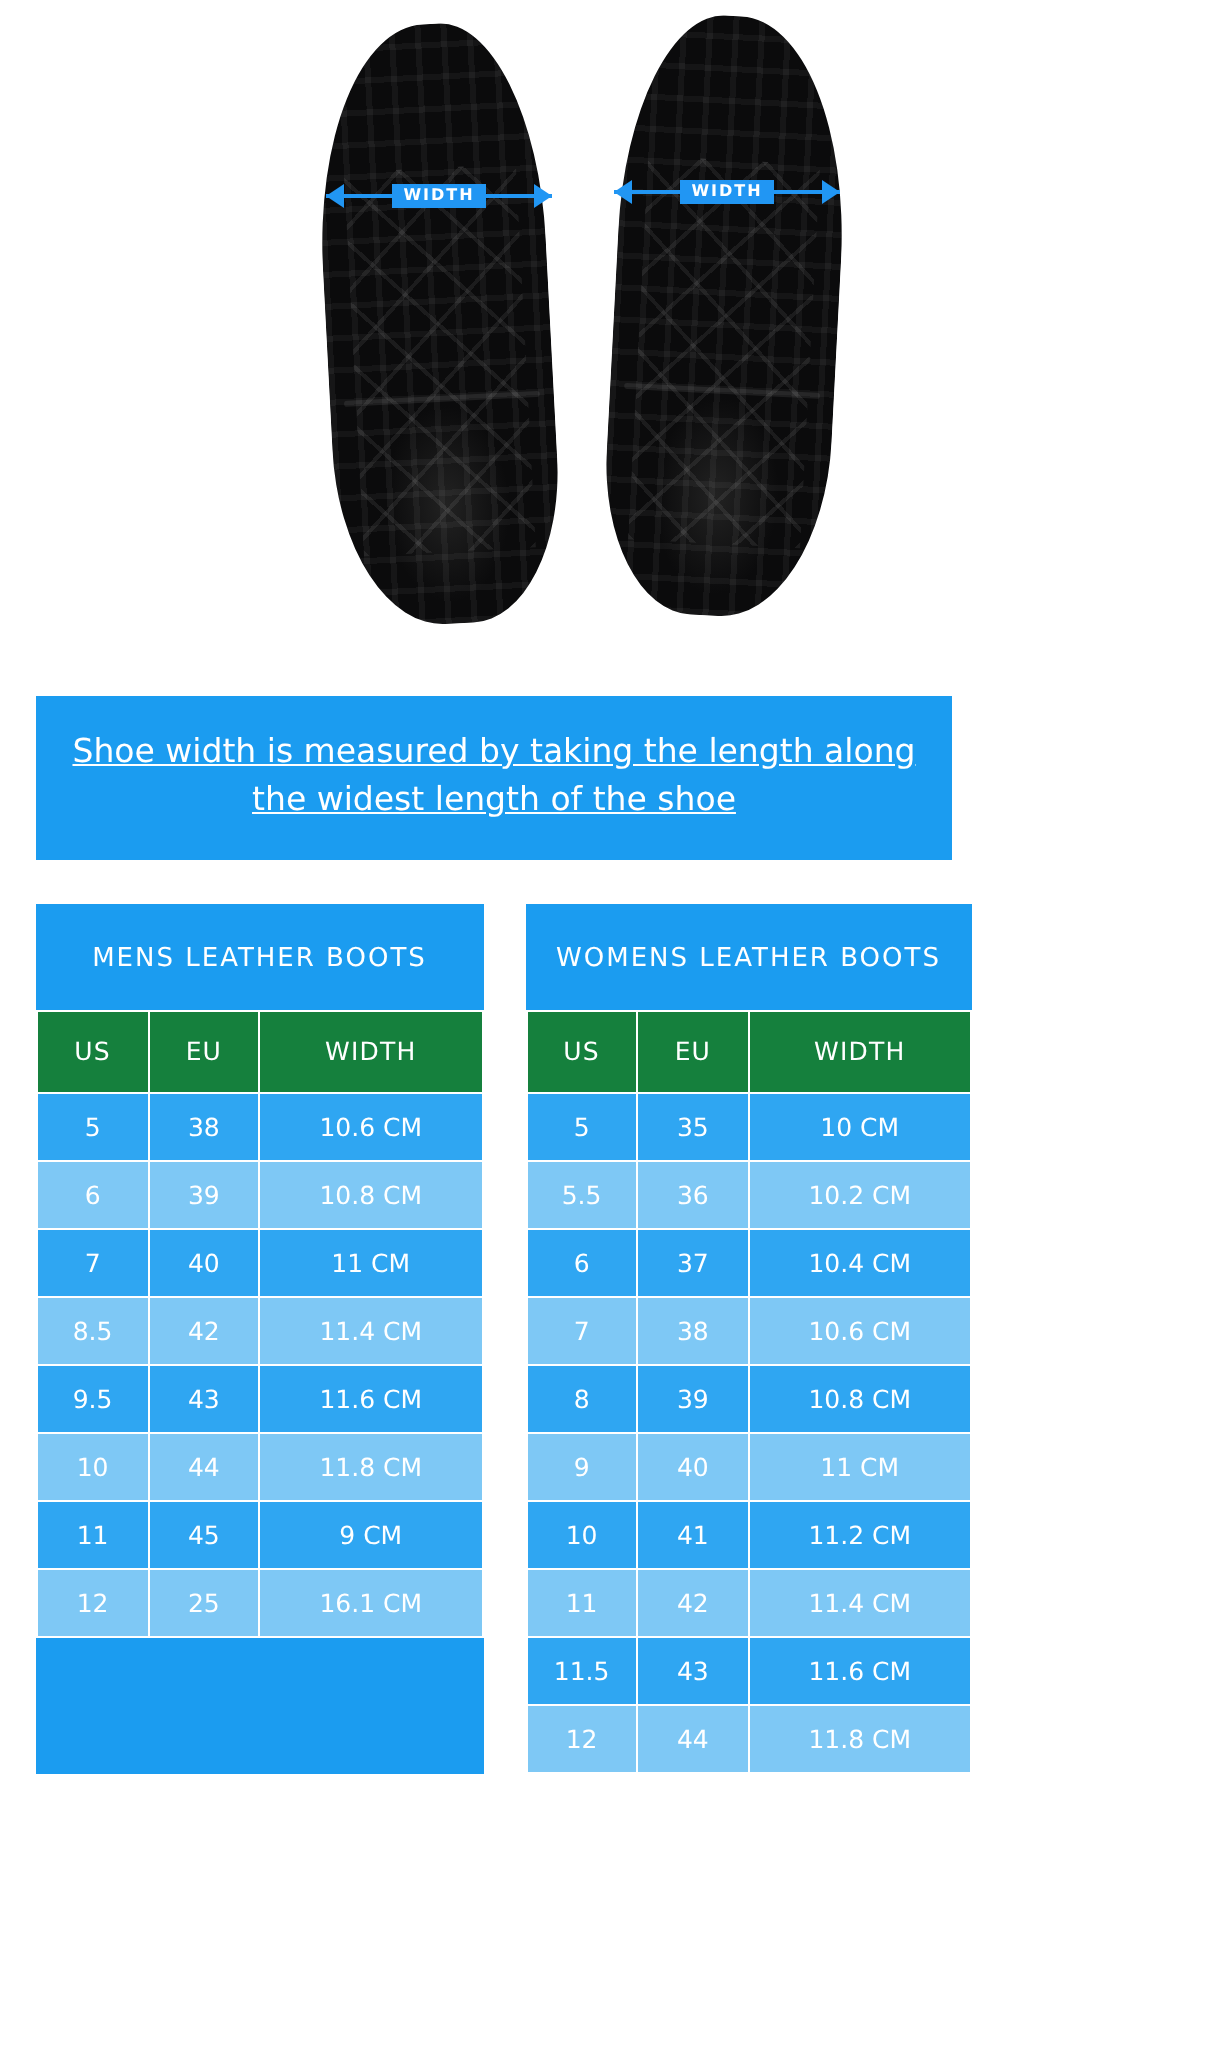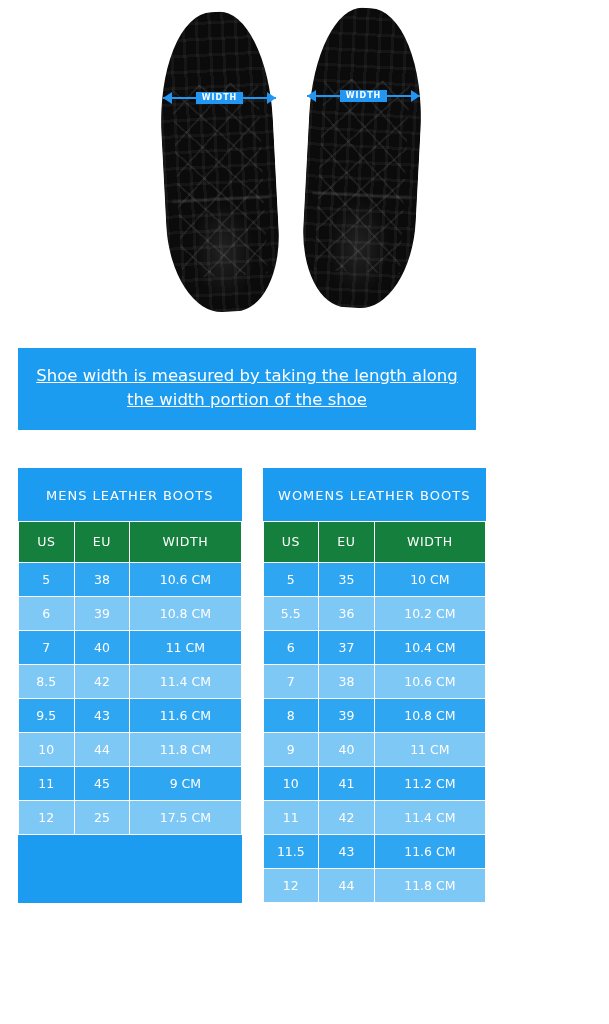--- a/index.html
+++ b/index.html
@@ -146,21 +146,20 @@
     display: block;
     white-space: nowrap;
   }
 
   
   .tables {
     display: flex;
     gap: 21px;
     padding: 22px 8px 0 18px;
     box-sizing: border-box;
-    margin-top: 16px;
   }
   .table-card {
     flex: 1 1 0;
     background: #1b9cf0;
   }
   .tbl-title {
     color: #ffffff;
     text-align: center;
     font-size: 13px;
     letter-spacing: 1px;
@@ -218,21 +217,21 @@
     <div class="measure measure-right">
       <div class="line"></div>
       <div class="arrow left"></div>
       <div class="arrow right"></div>
       <div class="tag">WIDTH</div>
     </div>
   </div>
 
   <div class="banner">
     <span class="l">Shoe width is measured by taking the length along</span>
-    <span class="l">the width portion of the shoe</span>
+    <span class="l">the widest length of the shoe</span>
   </div>
 
   <div class="tables">
 
     <div class="table-card">
       <div class="tbl-title">MENS LEATHER BOOTS</div>
       <table>
         <colgroup>
             <col class="c-us">
             <col class="c-eu">
@@ -277,21 +276,21 @@
             <td>11.8 CM</td>
           </tr>
           <tr>
             <td>11</td>
             <td>45</td>
             <td>9 CM</td>
           </tr>
           <tr>
             <td>12</td>
             <td>25</td>
-            <td>17.5 CM</td>
+            <td>16.1 CM</td>
           </tr>
         </tbody>
       </table>
     </div>
 
     <div class="table-card">
       <div class="tbl-title">WOMENS LEATHER BOOTS</div>
       <table>
         <colgroup>
             <col class="c-us">

